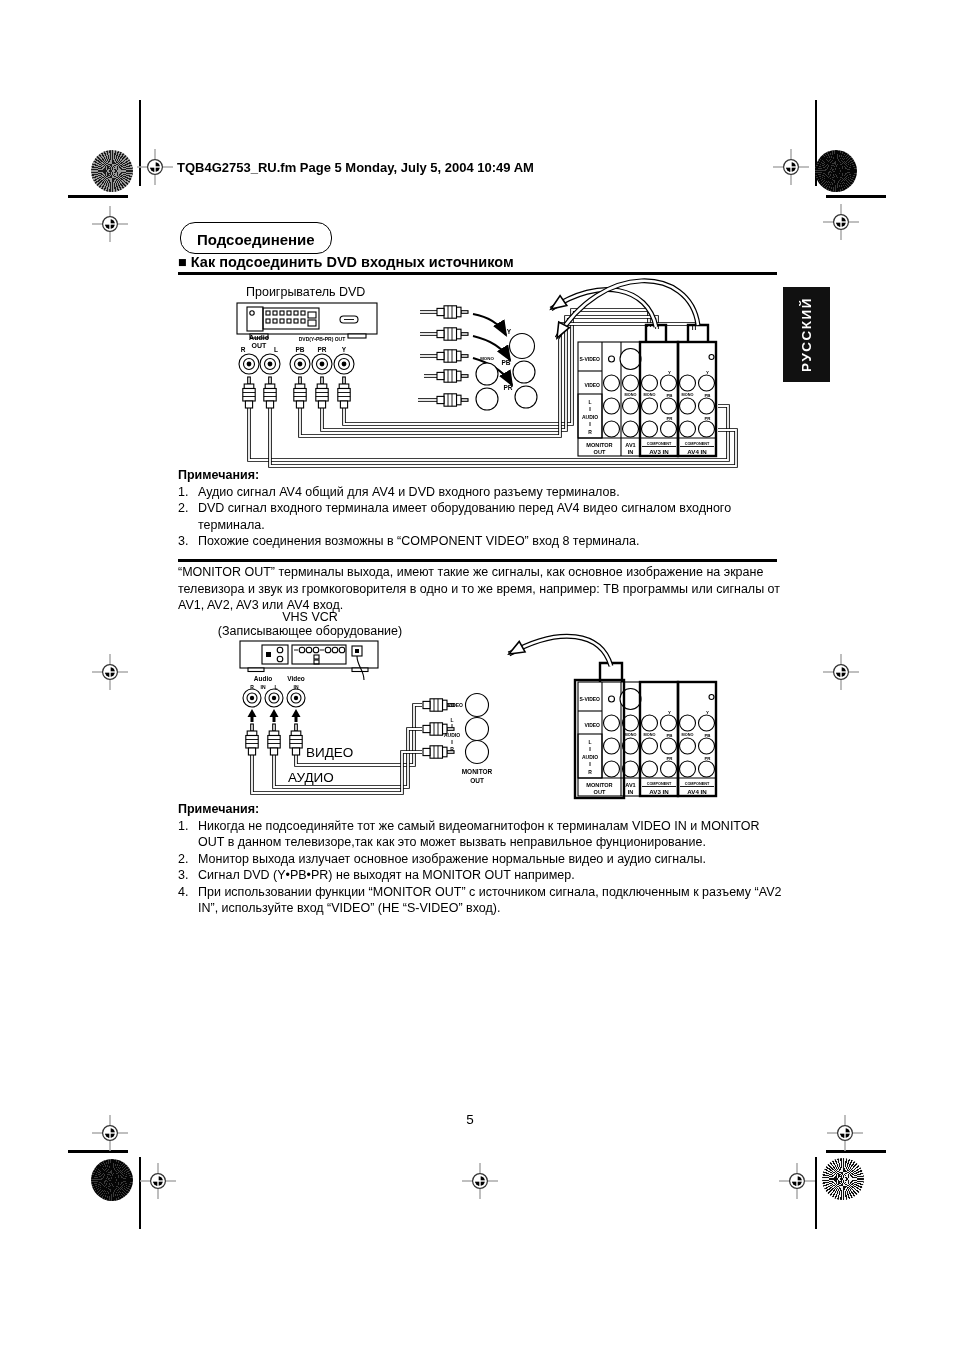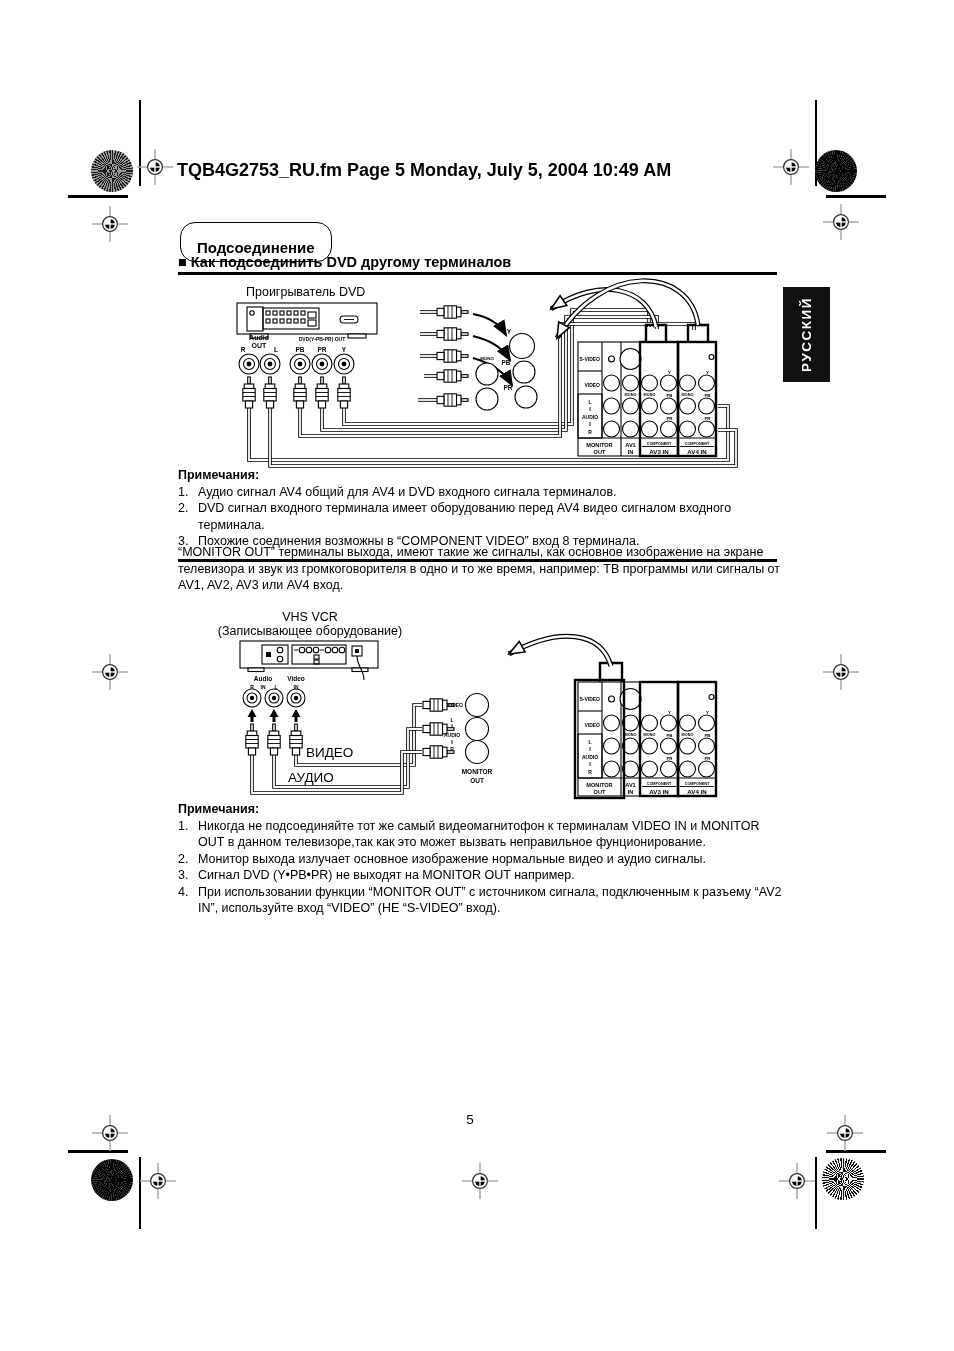--- a/index.html
+++ b/index.html
@@ -4,23 +4,23 @@
 <style>
   html,body{margin:0;padding:0;background:#e8e8e8;}
   .sheet{position:relative;width:954px;height:1351px;background:#ffffff;overflow:hidden;
          font-family:"Liberation Sans",sans-serif;color:#000;}
   .mark-line{position:absolute;background:#000;}
   .pinwheel{position:absolute;width:42px;height:42px;border-radius:50%;}
   .pw-dark{background:repeating-conic-gradient(#050505 0deg 5deg,#3a3a3a 5deg 7deg);}
   .pw-gray{background:repeating-conic-gradient(#1c1c1c 0deg 4deg,#9a9a9a 4deg 8deg);}
   .pw-light{background:repeating-conic-gradient(#101010 0deg 4deg,#f2f2f2 4deg 8deg);}
   .reg{position:absolute;width:36px;height:36px;}
-  .header-text{position:absolute;left:177px;top:160px;font-size:18px;font-weight:bold;letter-spacing:0;}
+  .header-text{position:absolute;left:177px;top:160px;font-size:13px;font-weight:bold;letter-spacing:0;}
   .title-badge{position:absolute;left:180px;top:222px;border:1.6px solid #000;border-radius:15px;
-               padding:16px 16px 5px 16px;font-size:15px;font-weight:bold;}
+               padding:8px 16px 5px 16px;font-size:15px;font-weight:bold;}
   .sec-head{position:absolute;left:178px;width:600px;font-size:14.5px;font-weight:bold;}
   .sec-rule{position:absolute;left:178px;width:599px;height:2.6px;background:#000;}
   .body-text{position:absolute;left:178px;width:602px;font-size:12.5px;line-height:16.5px;}
   .notes{position:absolute;left:178px;width:604px;font-size:12.5px;line-height:16.5px;}
   .notes-title{font-weight:bold;}
   .note-item{display:flex;}
   .note-item .num{width:20px;flex:0 0 20px;}
   .note-item .txt{flex:1;}
   .lang-tab{position:absolute;left:783px;top:287px;width:47px;height:95px;background:#111;
             display:flex;align-items:center;justify-content:center;}
@@ -144,21 +144,21 @@
   <div class="header-text">TQB4G2753_RU.fm Page 5 Monday, July 5, 2004 10:49 AM</div>
 
   <div class="title-badge">Подсоединение</div>
 
   <div class="lang-tab">
     <span>РУССКИЙ</span>
   </div>
 
   <div class="sec-head" style="top:254px">
     <span>■</span>
-    <span>Как подсоединить DVD другому терминалов</span>
+    <span>Как подсоединить DVD входных источником</span>
   </div>
   <div class="sec-rule" style="top:272px"></div>
 
   <svg class="diagram" style="left:178px;top:262px;width:600px;height:215px" viewBox="178 262 600 215">
 
     <g>
       <path class="tube" d="M 344,407 V 424 H 572 V 310 H 649 V 327"></path>
         <path class="tubi" d="M 344,407 V 424 H 572 V 310 H 649 V 327"></path>
       <path class="tube" d="M 322,407 V 430 H 566 V 317 H 657 V 329"></path>
         <path class="tubi" d="M 322,407 V 430 H 566 V 317 H 657 V 329"></path>
@@ -342,34 +342,34 @@
       <path class="swoop" d="M 698,325 C 690,266 602,262 557,338"></path>
       <path class="swoopi" d="M 698,325 C 690,266 602,262 557,338"></path>
       <path class="hh" d="M0,0 L15,-6 L15,6 Z" transform="translate(557,338) rotate(-62)"></path>
     </g>
   </svg>
 
   <div class="notes" style="top:467px">
     <div class="notes-title">Примечания:</div>
     <div class="note-item">
       <span class="num">1.</span>
-      <span class="txt">Аудио сигнал AV4 общий для AV4 и DVD входного сигнала терминалов.</span>
+      <span class="txt">Аудио сигнал AV4 общий для AV4 и DVD входного разъему терминалов.</span>
     </div>
     <div class="note-item">
       <span class="num">2.</span>
       <span class="txt">DVD сигнал входного терминала имеет оборудованию перед AV4 видео сигналом входного терминала.</span>
     </div>
     <div class="note-item">
       <span class="num">3.</span>
       <span class="txt">Похожие соединения возможны в “COMPONENT VIDEO” вход 8 терминала.</span>
     </div>
   </div>
 
   <div class="sec-rule" style="top:559px"></div>
-  <div class="body-text" style="top:544px">“MONITOR OUT” терминалы выхода, имеют такие же сигналы, как основное изображение на экране телевизора и звук из громкоговорителя в одно и то же время, например: ТВ программы или сигналы от AV1, AV2, AV3 или AV4 вход.</div>
+  <div class="body-text" style="top:564px">“MONITOR OUT” терминалы выхода, имеют такие же сигналы, как основное изображение на экране телевизора и звук из громкоговорителя в одно и то же время, например: ТВ программы или сигналы от AV1, AV2, AV3 или AV4 вход.</div>
 
   <svg class="diagram" style="left:178px;top:610px;width:600px;height:200px" viewBox="178 610 600 200">
     <g>
       <path class="tube" d="M 296,752 V 765 H 414 V 705 H 422"></path>
         <path class="tubi" d="M 296,752 V 765 H 414 V 705 H 422"></path>
       <path class="tube" d="M 274,752 V 787 H 408 V 729 H 422"></path>
         <path class="tubi" d="M 274,752 V 787 H 408 V 729 H 422"></path>
       <path class="tube" d="M 252,752 V 793 H 402 V 752 H 422"></path>
         <path class="tubi" d="M 252,752 V 793 H 402 V 752 H 422"></path>
     </g>

